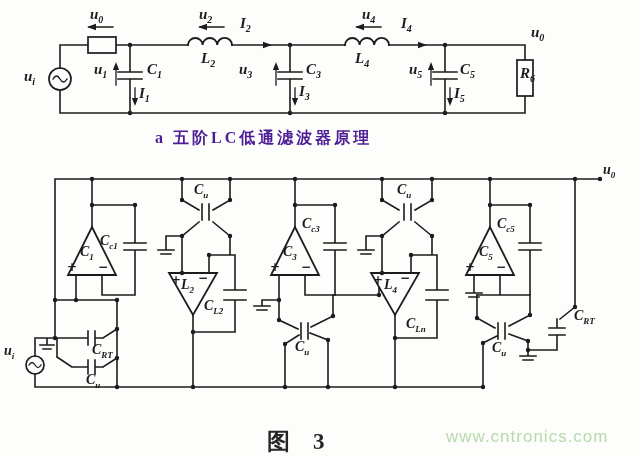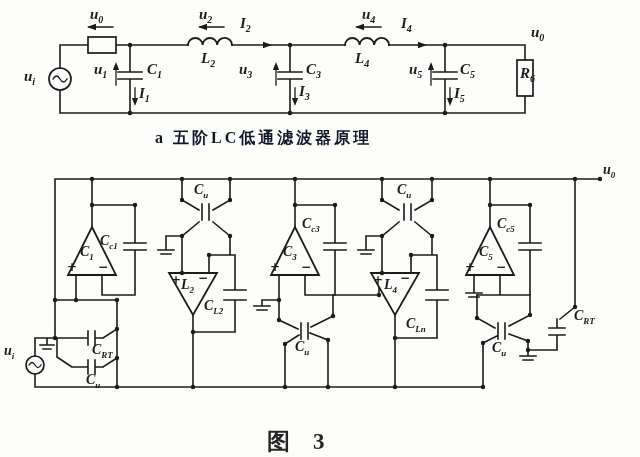--- a/index.html
+++ b/index.html
@@ -6,21 +6,21 @@
   #page{position:relative;width:640px;height:457px;background:#fdfdfb;overflow:hidden;
         font-family:"Liberation Serif",serif}
   svg{position:absolute;left:0;top:0}
   #svg-b{top:160px}
   .lbl{position:absolute;font-style:italic;font-weight:600;font-size:15px;color:#1b1b1b;
        line-height:1;white-space:nowrap}
   .lbl sub{font-size:10px;font-style:italic;line-height:1}
   .fb{font-size:14px}
   .fb sub{font-size:9px}
   .sign{position:absolute;font:700 12px "DejaVu Sans",sans-serif;color:#1b1b1b;line-height:1}
-  .cap{position:absolute;font-weight:700;font-size:16px;color:#0f172a;
+  .cap{position:absolute;font-weight:700;font-size:16px;color:#4c1d95;
        letter-spacing:3px;white-space:nowrap}
   #fig3{position:absolute;font-weight:700;font-size:23px;color:#262626;white-space:nowrap}
   #wm{position:absolute;font-family:"Liberation Sans",sans-serif;font-size:17px;
       color:#b7d9ac;letter-spacing:1px;white-space:nowrap}
 </style>
 </head>
 <body>
 
 <div id="page">
 
@@ -164,14 +164,15 @@
   <span class="sign" style="left:171px;top:274px">+</span>
   <span class="sign" style="left:198px;top:272px">−</span>
   <span class="sign" style="left:270px;top:261px">+</span>
   <span class="sign" style="left:301px;top:261px">−</span>
   <span class="sign" style="left:373px;top:274px">+</span>
   <span class="sign" style="left:400px;top:272px">−</span>
   <span class="sign" style="left:465px;top:261px">+</span>
   <span class="sign" style="left:496px;top:261px">−</span>
 
   <span id="fig3" style="left:267px;top:426px">图　3</span>
+  <span id="wm" style="left:446px;top:427px">www.cntronics.com</span>
 
 </div>
 
 </body></html>

